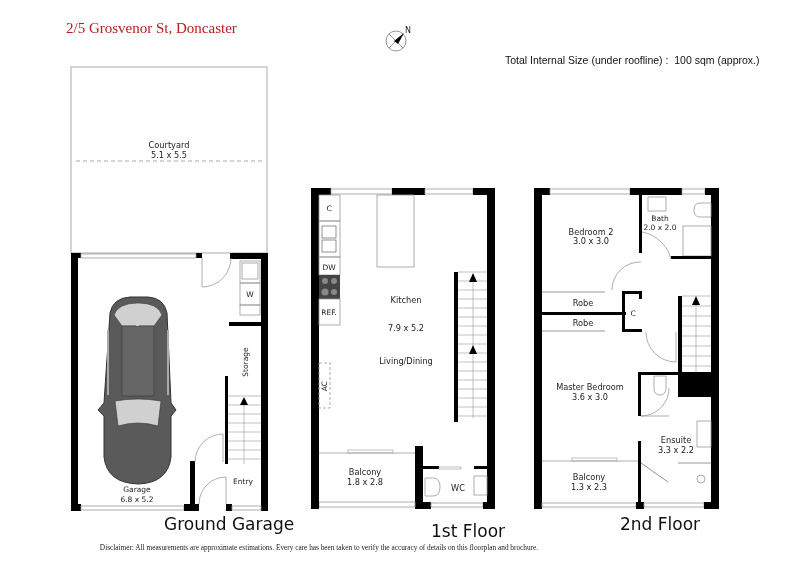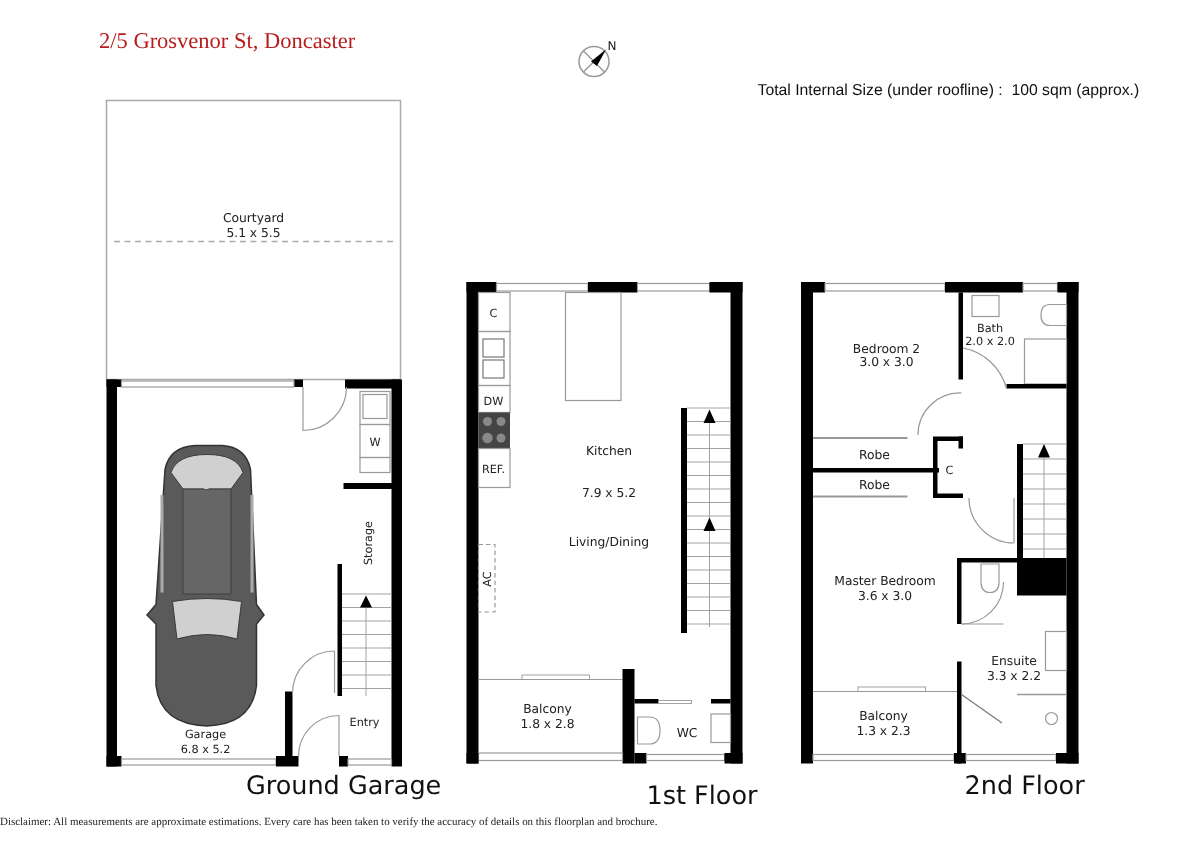--- a/index.html
+++ b/index.html
@@ -1,21 +1,21 @@
 <!DOCTYPE html>
 <html><head>
 <meta charset="utf-8">
 <style>
   html,body{margin:0;padding:0;background:#fff;}
   body{width:800px;height:566px;position:relative;overflow:hidden;font-family:"Liberation Sans",sans-serif;}
   .abs{position:absolute;}
   .title{left:66px;top:20px;font-family:"Liberation Serif",serif;font-size:15px;color:#b91c1c;}
   .total{left:505px;top:28px;font-size:10.5px;color:#111;margin-top:26px;}
   .floor-label{font-size:17px;color:#111;font-family:"DejaVu Sans",sans-serif;}
-  .disclaimer{left:0;width:638px;top:543px;font-family:"Liberation Serif",serif;font-size:7.3px;color:#222;}
+  .disclaimer{left:0;width:638px;top:543px;text-align:center;font-family:"Liberation Serif",serif;font-size:7.3px;color:#222;}
   svg text{font-family:"DejaVu Sans",sans-serif;fill:#222;}
   .lbl{font-size:8.2px;}
   .lbls{font-size:7.5px;}
 </style>
 </head>
 <body>
 
 <div class="abs title">2/5 Grosvenor St, Doncaster</div>
 <div class="abs total">
   <span>Total Internal Size (under roofline) :</span>&nbsp;
@@ -243,15 +243,15 @@
     <text class="lbl" x="589" y="490" text-anchor="middle">1.3 x 2.3</text>
     <rect x="542" y="503" width="94" height="4" fill="#fff" stroke="#999" stroke-width="0.8"></rect>
     <rect x="636" y="502" width="8" height="7" fill="#000"></rect>
     <rect x="644" y="503" width="60" height="4" fill="#fff" stroke="#999" stroke-width="0.8"></rect>
     <rect x="704" y="502" width="15" height="7" fill="#000"></rect>
   </g>
 </svg>
 
 <div class="abs floor-label" style="left:164px;top:514px">Ground Garage</div>
 <div class="abs floor-label" style="left:431px;top:521px">1st Floor</div>
-<div class="abs floor-label" style="left:643px;top:514px">2nd Floor</div>
+<div class="abs floor-label" style="left:620px;top:514px">2nd Floor</div>
 
 <div class="abs disclaimer">Disclaimer: All measurements are approximate estimations. Every care has been taken to verify the accuracy of details on this floorplan and brochure.</div>
 
 </body></html>

